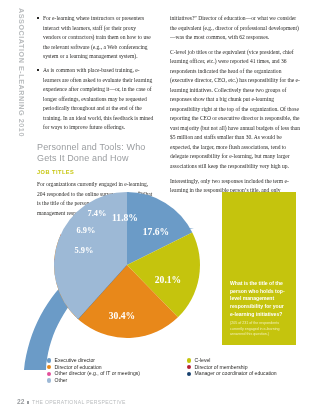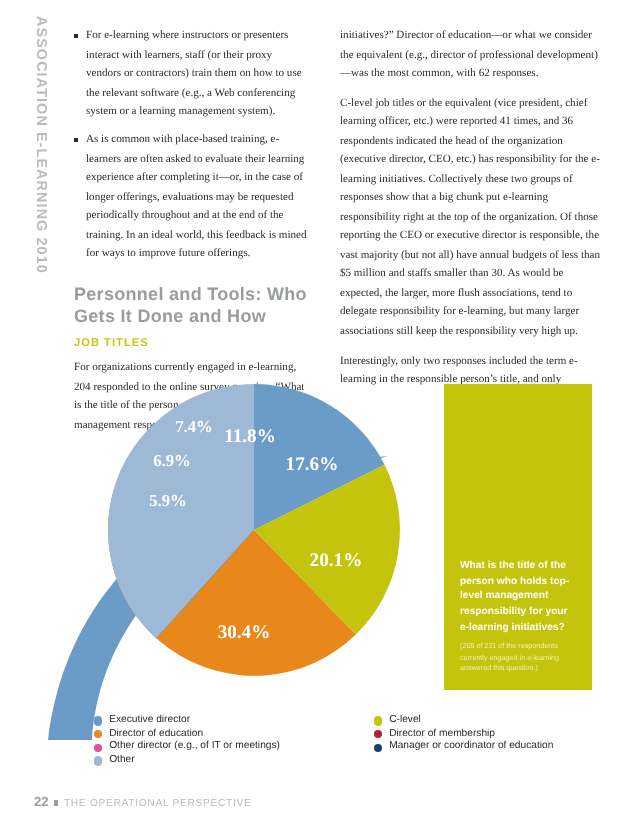--- a/index.html
+++ b/index.html
@@ -85,21 +85,21 @@
     background: #2b2a28;
   }
 
   .para { margin: 0 0 5px 0; }
 
   
   .h-section {
     font-family: "Liberation Sans", sans-serif;
     font-size: 9px;
     line-height: 1.22;
-    font-weight: 700;
+    font-weight: 400;
     color: #9a9da0;
     margin: 9px 0 4px 0;
     letter-spacing: 0.15px;
   }
   .h-sub {
     font-family: "Liberation Sans", sans-serif;
     font-size: 5.6px;
     font-weight: 700;
     letter-spacing: 0.5px;
     color: #c8c711;

